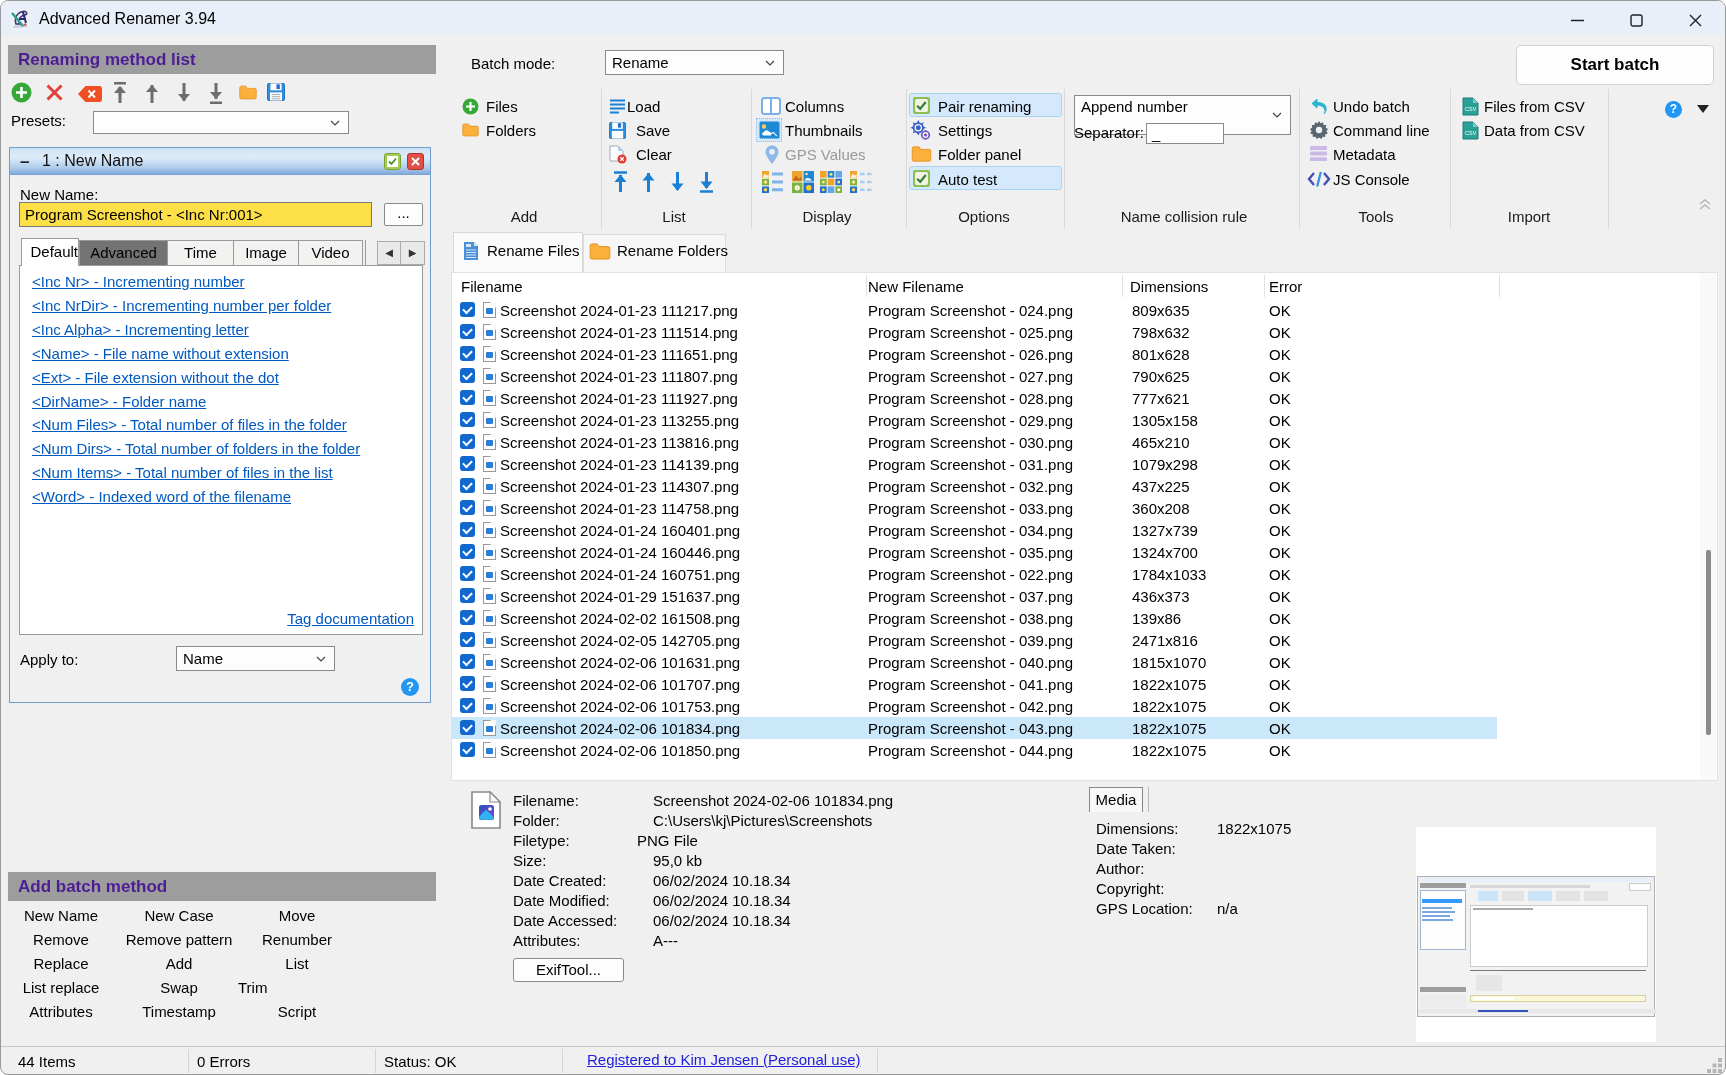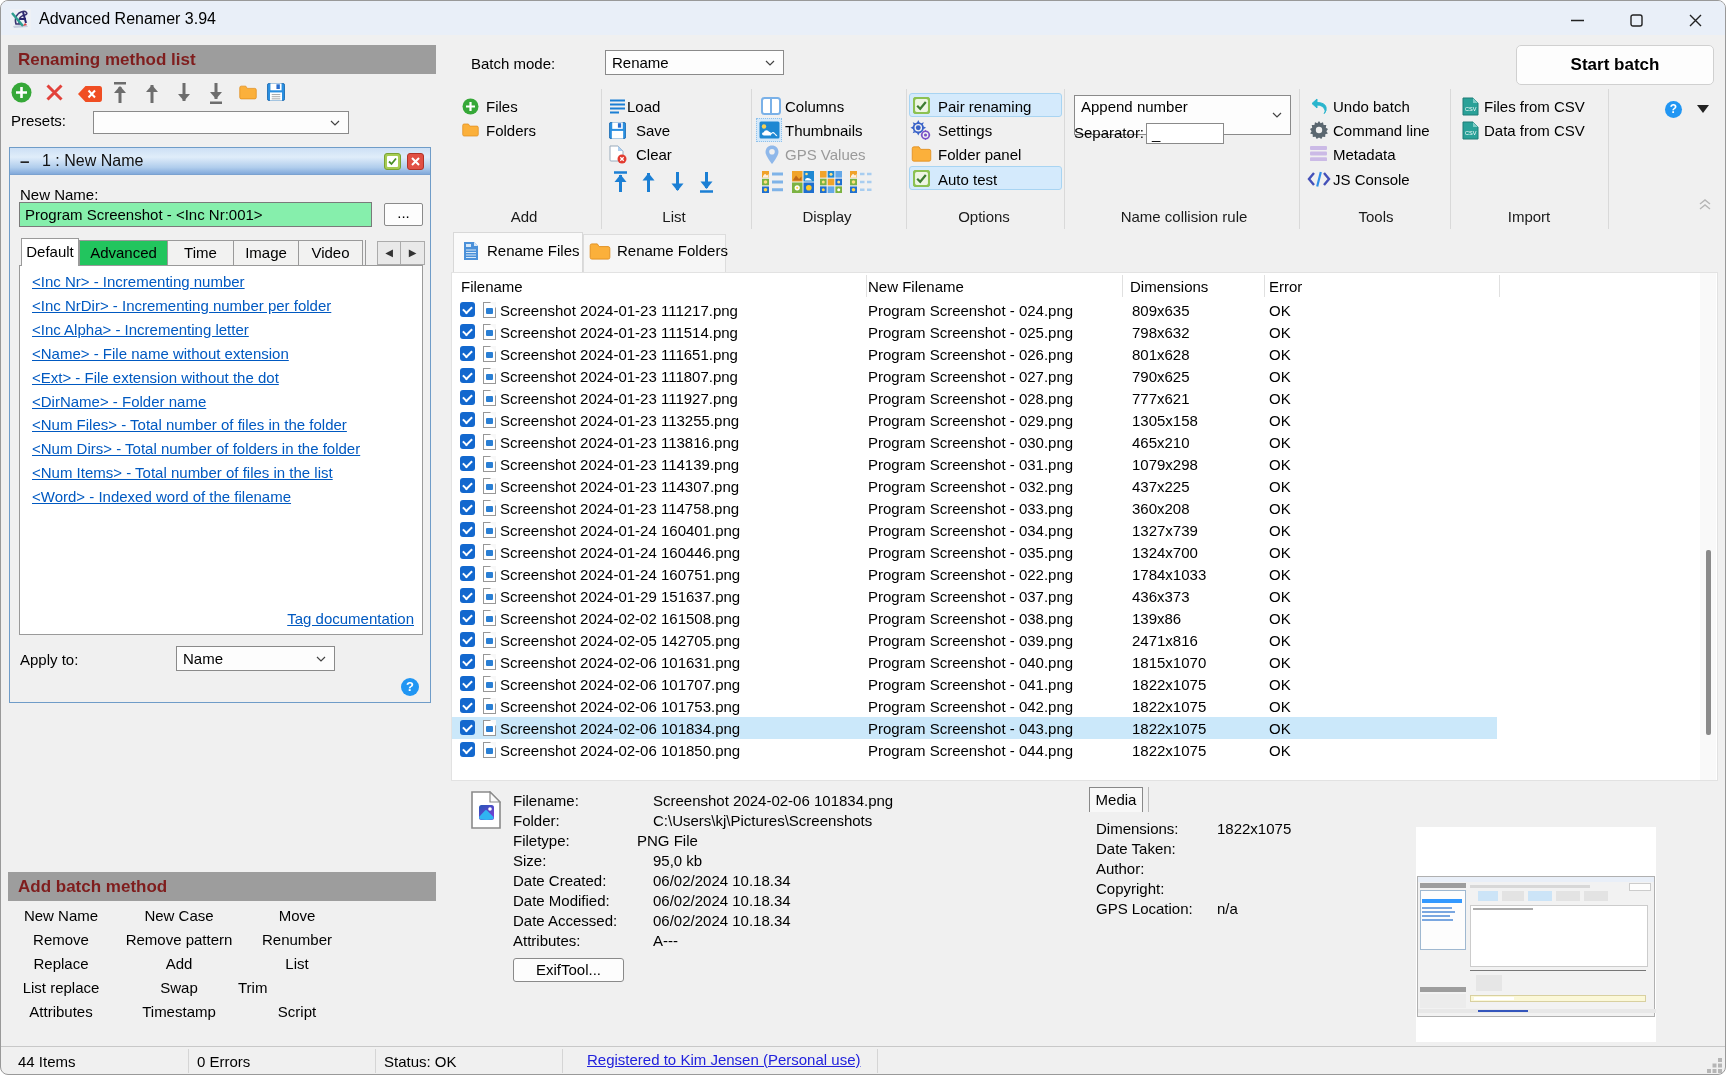--- a/index.html
+++ b/index.html
@@ -2,21 +2,21 @@
 <html><head>
 <meta charset="utf-8">
 <style>
 * { margin:0; padding:0; box-sizing:border-box; }
 html,body { width:1726px; height:1075px; overflow:hidden; }
 body { font-family:"Liberation Sans", sans-serif; font-size:15px; color:#000; background:#fff; position:relative; }
 .abs { position:absolute; }
 .win { position:absolute; left:0; top:0; width:1726px; height:1075px; background:#f0f0f0; border:1px solid #999; border-radius:8px; overflow:hidden; }
 .titlebar { position:absolute; left:0; top:0; width:100%; height:34px; background:#e9eff8; }
 .titletext { position:absolute; left:38px; top:10px; font-size:16px; }
-.grayhdr { background:#9d9d9d; color:#7f1d1d; font-weight:bold; font-size:17px; line-height:29px; padding-left:10px; }
+.grayhdr { background:#9d9d9d; color:#4c1d95; font-weight:bold; font-size:17px; line-height:29px; padding-left:10px; }
 .link { color:#0059c1; text-decoration:underline; }
 .ddown { background:#fdfdfd; border:1px solid #8a8a8a; }
 .chev { position:absolute; right:8px; top:50%; width:10px; height:10px; transform:translateY(-50%); }
 .glabel { position:absolute; font-size:15px; color:#1a1a1a; text-align:center; }
 .vsep { position:absolute; width:1px; background:#d9d9d9; }
 .frow { position:absolute; left:0; width:1045px; height:22px;padding-left:24px; }
 .frow.sel { background:#cbe8fa; }
 .frow .cb { position:absolute; left:8px; top:3px; width:15px; height:15px; background:#1368ce; border-radius:3px; }
 .frow .cb::after { content:""; position:absolute; left:3px; top:3.5px; width:7px; height:4px; border-left:2px solid #fff; border-bottom:2px solid #fff; transform:rotate(-45deg); }
 .frow .ic { position:absolute; left:31px; top:3px; width:13px; height:16px; background:#fff; border:1px solid #979797; }
@@ -111,26 +111,26 @@
             <path d="M2 5.5 L4.5 8 L9 2.5" stroke="#4a8f28" stroke-width="1.8" fill="none"></path>
           </svg>
       </div>
       <div class="abs" style="left:397px;top:5px;width:17px;height:17px;background:#e15045;border:1px solid #b03228;border-radius:3px;">
         <svg style="position:absolute;left:3px;top:3px" width="9" height="9" viewBox="0 0 9 9">
             <path d="M1 1 L8 8 M8 1 L1 8" stroke="#fff" stroke-width="2"></path>
           </svg>
       </div>
     </div>
     <div class="abs" style="left:10px;top:38px;">New Name:</div>
-    <div class="abs" style="left:9px;top:54px;width:353px;height:25px;background:#86efac;border:1px solid #7a7a7a;line-height:23px;padding-left:5px;">Program Screenshot - &lt;Inc Nr:001&gt;</div>
+    <div class="abs" style="left:9px;top:54px;width:353px;height:25px;background:#fde047;border:1px solid #7a7a7a;line-height:23px;padding-left:5px;">Program Screenshot - &lt;Inc Nr:001&gt;</div>
     <div class="abs" style="left:374px;top:55px;width:39px;height:23px;background:#fdfdfd;border:1px solid #8a8a8a;border-radius:2px;text-align:center;line-height:18px;">...</div>
 
     <div id="tagtabs" class="abs" style="left:9px;top:90px;width:404px;height:28px;">
-      <div class="abs" style="left:2px;top:0;width:58px;height:28px;background:#fff;border:1px solid #9a9a9a;border-bottom:none;text-align:center;line-height:26px;z-index:2;">Default</div>
-      <div class="abs" style="left:60px;top:2px;width:89px;height:26px;background:#22c55e;border:1px solid #9a9a9a;border-bottom:none;text-align:center;line-height:24px;">Advanced</div>
+      <div class="abs" style="left:2px;top:0;width:58px;height:28px;background:#fff;border:1px solid #9a9a9a;border-bottom:none;text-align:right;line-height:26px;z-index:2;">Default</div>
+      <div class="abs" style="left:60px;top:2px;width:89px;height:26px;background:#737373;border:1px solid #9a9a9a;border-bottom:none;text-align:center;line-height:24px;">Advanced</div>
       <div class="abs" style="left:149px;top:2px;width:66px;height:26px;background:#f2f2f1;border:1px solid #9a9a9a;border-left:none;border-bottom:none;text-align:center;line-height:24px;">Time</div>
       <div class="abs" style="left:215px;top:2px;width:65px;height:26px;background:#f2f2f1;border:1px solid #9a9a9a;border-left:none;border-bottom:none;text-align:center;line-height:24px;">Image</div>
       <div class="abs" style="left:280px;top:2px;width:64px;height:26px;background:#f2f2f1;border:1px solid #9a9a9a;border-left:none;border-bottom:none;text-align:center;line-height:24px;">Video</div>
       <div class="abs" style="left:346px;top:2px;width:1px;height:26px;background:#9a9a9a;"></div>
       <div class="abs" style="left:358px;top:3px;width:24px;height:24px;background:#e9e9e9;border:1px solid #ababab;text-align:center;line-height:22px;font-size:10px;color:#333;">◀</div>
       <div class="abs" style="left:382px;top:3px;width:24px;height:24px;background:#e9e9e9;border:1px solid #ababab;border-left:none;text-align:center;line-height:22px;font-size:10px;color:#333;">▶</div>
     </div>
     <div class="abs" style="left:9px;top:117px;width:404px;height:370px;background:#fff;border:1px solid #9a9a9a;border-top:1px solid #9a9a9a;">
       <div id="taglinks" style="padding:4px 0 0 12px;line-height:23.9px;">
         <a class="link">&lt;Inc Nr&gt; - Incrementing number</a><br>

